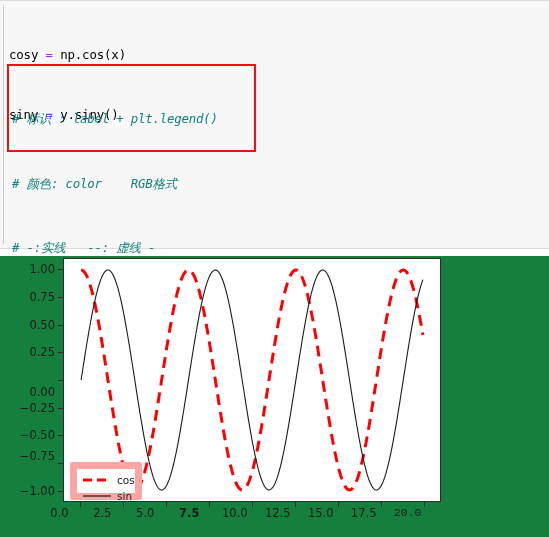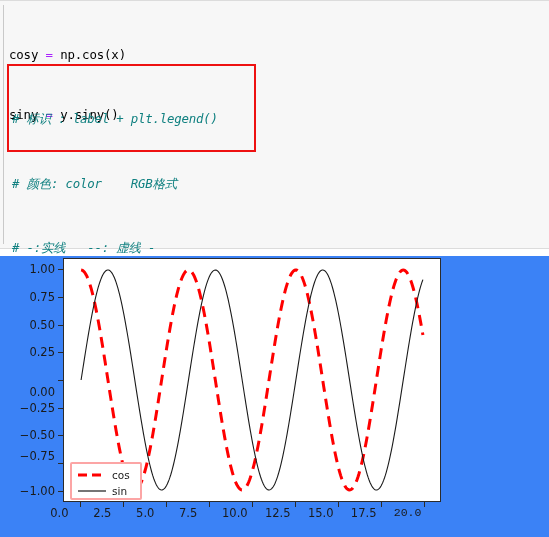--- a/index.html
+++ b/index.html
@@ -76,21 +76,21 @@
     letter-spacing: -0.2px;
   }
 
   
   #figure {
     position: absolute;
     left: 0;
     top: 256px;
     width: 549px;
     height: 281px;
-    background: #3b82f6;
+    background: #15803d;
   }
   #plot-frame {
     position: absolute;
     left: 63px;
     top: 2px;
     width: 378px;
     height: 244px;
     border: 1.1px solid #2b2b2b;
     box-sizing: border-box;
     background: #ffffff;
@@ -135,21 +135,21 @@
   }
 
   
   #legend {
     position: absolute;
     left: 70px;
     top: 206px;
     width: 72px;
     height: 38px;
     background: #ffffff;
-    border: 2px solid #fca5a5;
+    border: 7px solid #fca5a5;
     border-radius: 2px;
     box-sizing: border-box;
     z-index: 5;
   }
   .legend-row {
     position: absolute;
     left: 5px;
     height: 16px;
     display: flex;
     align-items: center;
@@ -217,21 +217,21 @@
       <div class="ytick-mark" style="top: 124px;"></div>
       <div class="ytick-mark" style="top: 151.727px;"></div>
       <div class="ytick-mark" style="top: 179.455px;"></div>
       <div class="ytick-mark" style="top: 207.182px;"></div>
       <div class="ytick-mark" style="top: 234.909px;"></div>
     </div>
   <div id="xtick-labels">
       <div class="xtick-label" style="left: 80.1818px;">0.0</div>
       <div class="xtick-label" style="left: 123.136px;">2.5</div>
       <div class="xtick-label" style="left: 166.091px;">5.0</div>
-      <div class="xtick-label" style="left: 209.045px;">7.5</div>
+      <div class="xtick-label" style="left: 209.045px; font-weight: bold;">7.5</div>
       <div class="xtick-label" style="left: 252px;">10.0</div>
       <div class="xtick-label" style="left: 294.955px;">12.5</div>
       <div class="xtick-label" style="left: 337.909px;">15.0</div>
       <div class="xtick-label" style="left: 380.864px;">17.5</div>
       <div class="xtick-label" style="left: 423.818px; font-family: Liberation Mono, monospace;">20.0</div>
     </div>
   <div id="xtick-marks">
       <div class="xtick-mark" style="left: 80.1818px;"></div>
       <div class="xtick-mark" style="left: 123.136px;"></div>
       <div class="xtick-mark" style="left: 166.091px;"></div>

